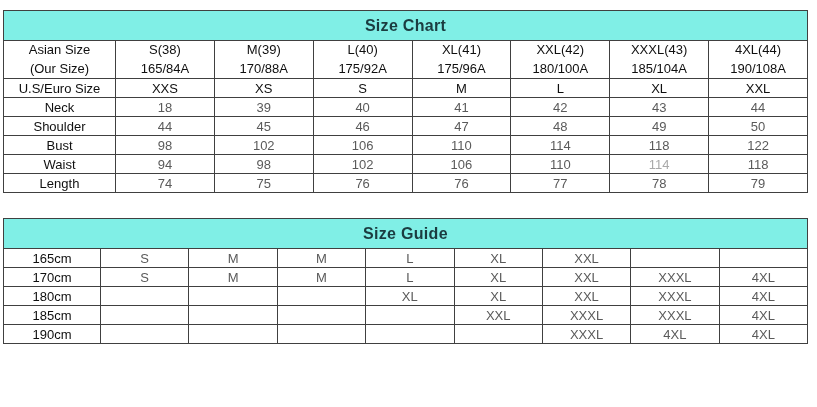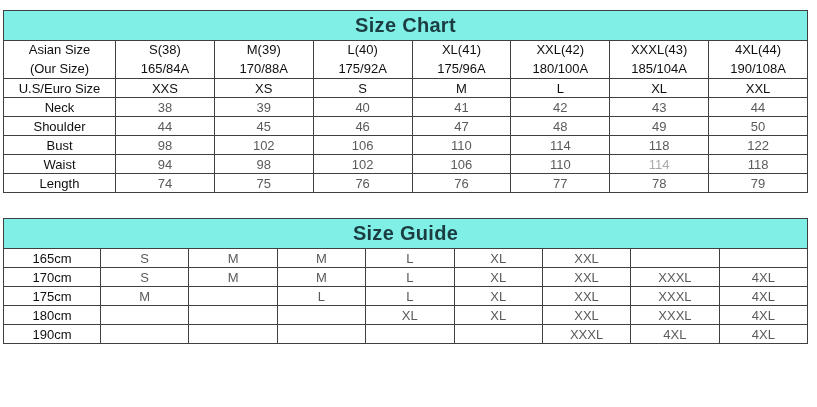--- a/index.html
+++ b/index.html
@@ -31,21 +31,21 @@
     vertical-align: middle;
     height: 18px;
     padding: 0 2px;
     overflow: hidden;
     white-space: nowrap;
   }
   td.title-cell {
     background: var(--header-bg, #80efe6);
     color: var(--title-text, #1b3c40);
     font-weight: bold;
-    font-size: 20px;
+    font-size: 16px;
     height: 29px;
     letter-spacing: 0.3px;
     margin-top: 41px;
   }
   td.lbl {
     font-weight: normal;
     color: var(--label-text, #0f0f0f);
   }
   td.val {
     color: var(--value-text, #5a5a5a);
@@ -95,21 +95,21 @@
           <td class="val">XXS</td>
           <td class="val">XS</td>
           <td class="val">S</td>
           <td class="val">M</td>
           <td class="val">L</td>
           <td class="val">XL</td>
           <td class="val">XXL</td>
         </tr>
         <tr>
           <td class="lbl">Neck</td>
-          <td class="val">38</td>
+          <td class="val">18</td>
           <td class="val">39</td>
           <td class="val">40</td>
           <td class="val">41</td>
           <td class="val">42</td>
           <td class="val">43</td>
           <td class="val">44</td>
         </tr>
         <tr>
           <td class="lbl">Shoulder</td>
           <td class="val">44</td>
@@ -178,38 +178,38 @@
           <td class="val">S</td>
           <td class="val">M</td>
           <td class="val">M</td>
           <td class="val">L</td>
           <td class="val">XL</td>
           <td class="val">XXL</td>
           <td class="val">XXXL</td>
           <td class="val">4XL</td>
         </tr>
         <tr>
-          <td class="lbl">175cm</td>
-          <td class="val">M</td>
-          <td class="val"></td>
-          <td class="val">L</td>
-          <td class="val">L</td>
-          <td class="val">XL</td>
-          <td class="val">XXL</td>
-          <td class="val">XXXL</td>
-          <td class="val">4XL</td>
-        </tr>
-        <tr>
           <td class="lbl">180cm</td>
           <td class="val"></td>
           <td class="val"></td>
           <td class="val"></td>
           <td class="val">XL</td>
           <td class="val">XL</td>
           <td class="val">XXL</td>
+          <td class="val">XXXL</td>
+          <td class="val">4XL</td>
+        </tr>
+        <tr>
+          <td class="lbl">185cm</td>
+          <td class="val"></td>
+          <td class="val"></td>
+          <td class="val"></td>
+          <td class="val"></td>
+          <td class="val">XXL</td>
+          <td class="val">XXXL</td>
           <td class="val">XXXL</td>
           <td class="val">4XL</td>
         </tr>
         <tr>
           <td class="lbl">190cm</td>
           <td class="val"></td>
           <td class="val"></td>
           <td class="val"></td>
           <td class="val"></td>
           <td class="val"></td>

